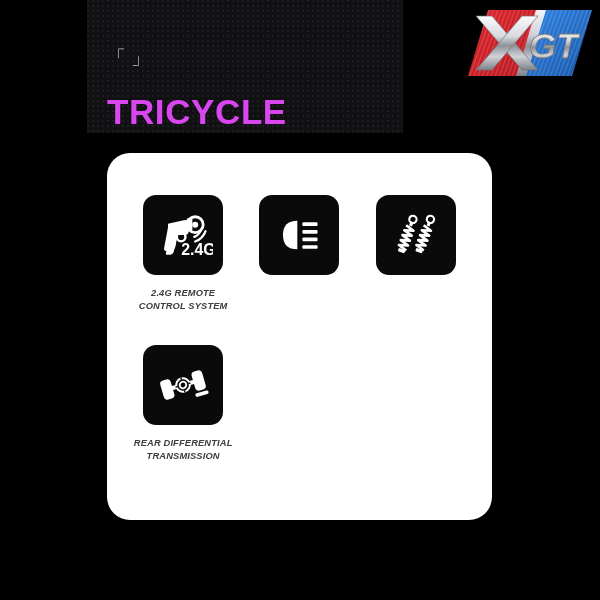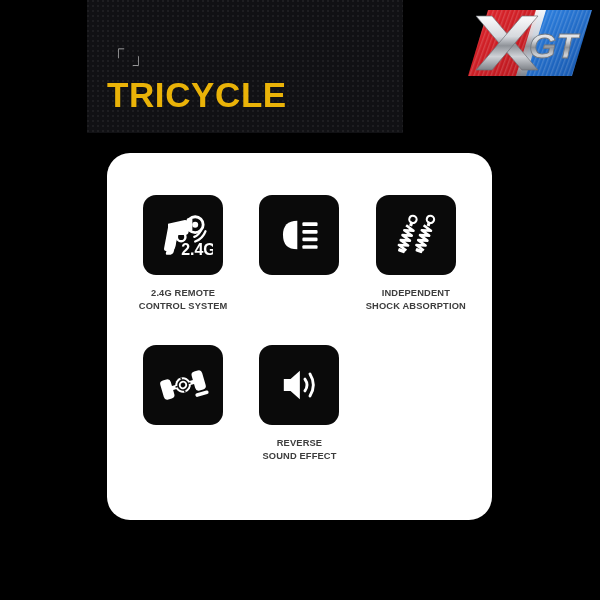--- a/index.html
+++ b/index.html
@@ -44,24 +44,24 @@
     line-height: 1;
   }
   .corner-bracket {
     color: #bdbdbd;
     font-weight: normal;
     font-size: 19px;
   }
   #bracket-open { margin-right: 2px; }
   #bracket-close { margin-left: 3px; }
   #main-title {
-    margin-top: 10px;
+    margin-top: 27px;
     font-size: 35px;
     font-weight: bold;
-    color: #eab308;
+    color: #d946ef;
     letter-spacing: 0.6px;
     line-height: 1;
     white-space: nowrap;
   }
 
   
   #brand-logo {
     position: absolute;
     right: 6px;
     top: 2px;
@@ -110,20 +110,21 @@
   }
   .feature-caption {
     margin-top: 12px;
     font-size: 9.3px;
     font-weight: bold;
     color: #3d3d3d;
     text-align: center;
     line-height: 1.42;
     letter-spacing: 0.15px;
     white-space: pre-line;
+    font-style: italic;
   }
 </style>
 </head>
 <body>
 
 <div id="header-band"></div>
 
 <div id="header-text-wrap">
   <div id="eyebrow-line">
     <span class="corner-bracket" id="bracket-open">「</span>
@@ -234,22 +235,20 @@
           </g>
 
           <g transform="rotate(20 42 32)">
             <circle cx="42" cy="13" r="4.2" fill="none" stroke="#ffffff" stroke-width="2.4"></circle>
             <rect x="40.2" y="16" width="3.6" height="5" fill="#ffffff"></rect>
             <path d="M37 22 L47 25 L37 28 L47 31 L37 34 L47 37 L37 40 L47 43 L37 46 L47 49" fill="none" stroke="#ffffff" stroke-width="3" stroke-linejoin="round"></path>
             <rect x="38" y="49" width="8" height="4" rx="1.4" fill="#ffffff"></rect>
           </g>
         </svg>
       </div>
-      <div class="feature-caption">INDEPENDENT
-SHOCK ABSORPTION</div>
     </div>
 
     <div class="feature-cell">
       <div class="icon-tile">
         <svg viewBox="0 0 64 64" width="58" height="58">
           <g transform="rotate(-16 32 32)">
 
             <rect x="18" y="29.6" width="28" height="4.8" fill="#ffffff"></rect>
 
             <rect x="8" y="21" width="12" height="22" rx="4" fill="#ffffff"></rect>
@@ -265,32 +264,19 @@
               <line x1="32" y1="23.4" x2="32" y2="26"></line>
               <line x1="32" y1="38" x2="32" y2="40.6"></line>
               <line x1="23.4" y1="32" x2="26" y2="32"></line>
               <line x1="38" y1="32" x2="40.6" y2="32"></line>
             </g>
 
             <rect x="42" y="45" width="15" height="4" rx="2" fill="#ffffff"></rect>
           </g>
         </svg>
       </div>
-    </div>
-
-    <div class="feature-cell">
-      <div class="icon-tile">
-        <svg viewBox="0 0 64 64" width="54" height="54">
-
-          <path d="M14 25 L22 25 L33 15 L33 49 L22 39 L14 39 Z" fill="#ffffff"></path>
-
-          <g fill="none" stroke="#ffffff" stroke-width="3.4" stroke-linecap="round">
-            <path d="M39 25 Q44 32 39 39"></path>
-            <path d="M45 19 Q53 32 45 45"></path>
-          </g>
-        </svg>
-      </div>
-      <div class="feature-caption">REVERSE
-SOUND EFFECT</div>
-    </div>
+      <div class="feature-caption">REAR DIFFERENTIAL
+TRANSMISSION</div>
+    </div>
+
 
   </div>
 </div>
 
 </body></html>

